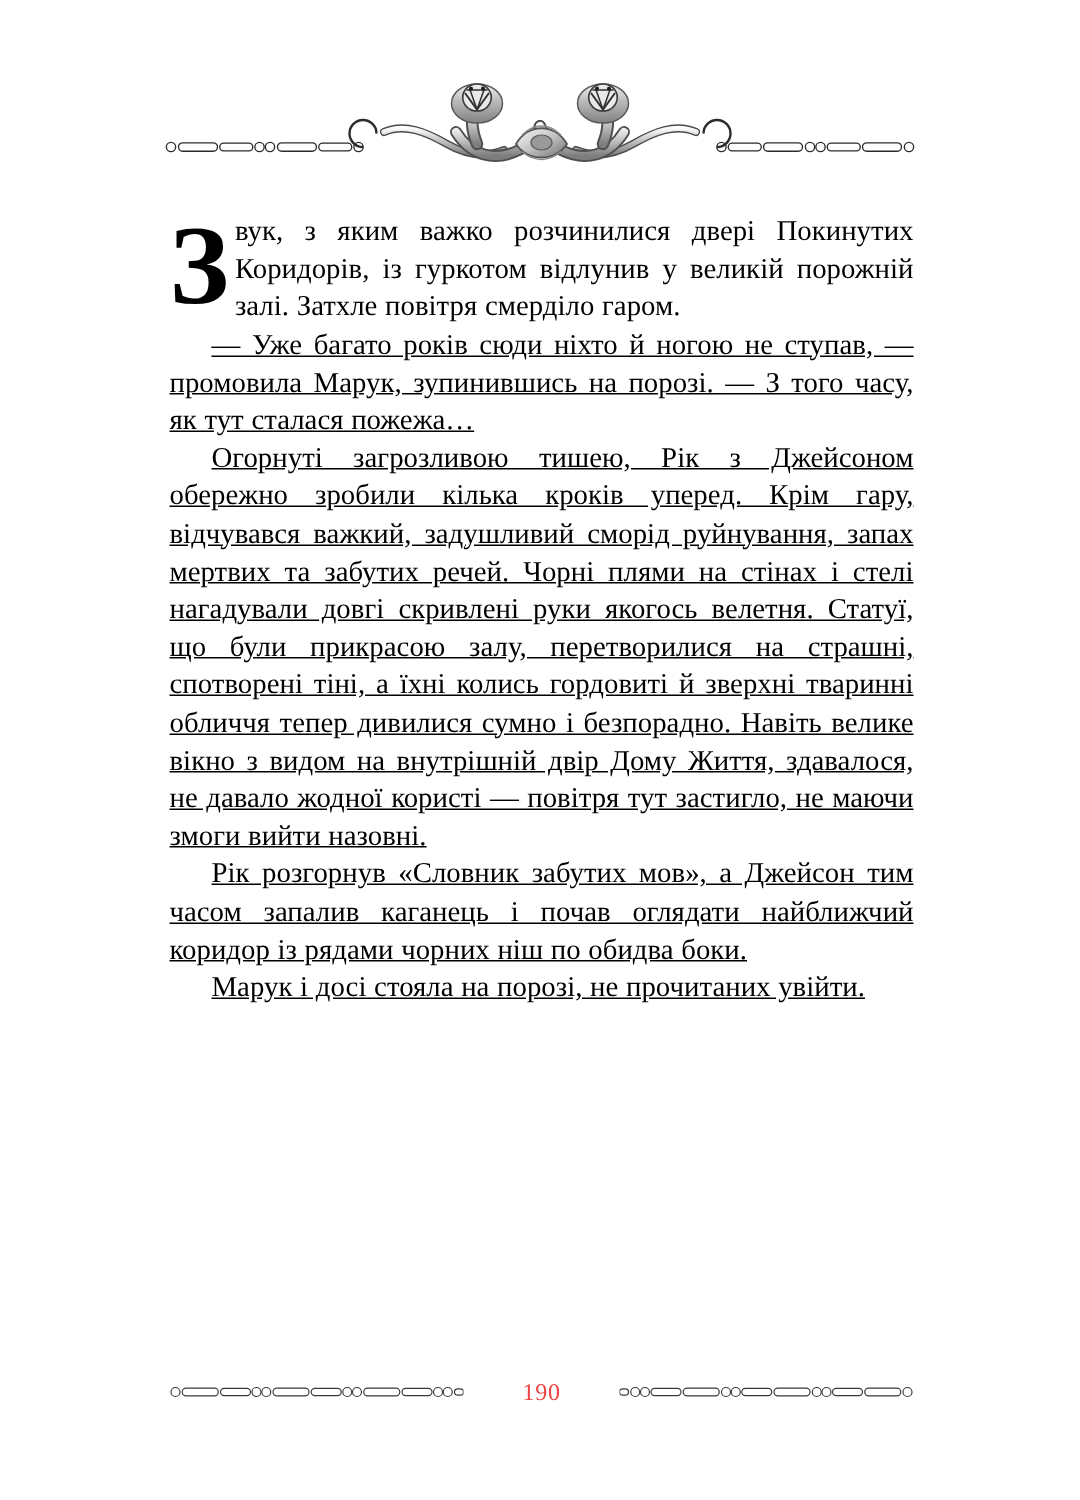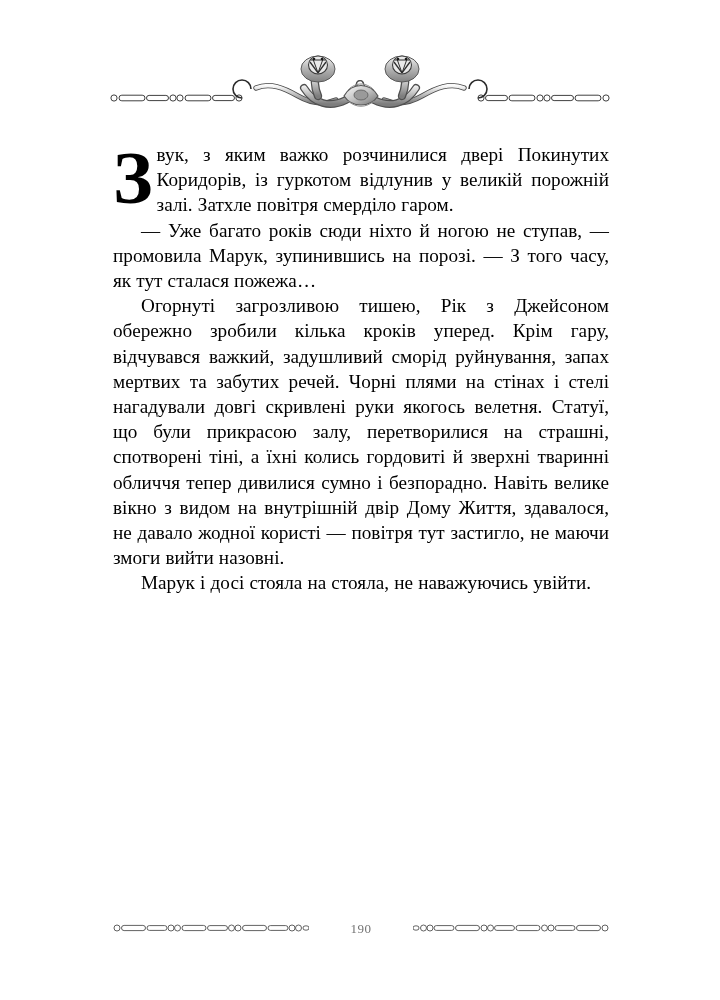--- a/index.html
+++ b/index.html
@@ -51,20 +51,21 @@
     line-height: 25.2px;
     text-align: justify;
     text-justify: inter-word;
     text-indent: 28px;
     hyphens: manual;
     letter-spacing: 0.02px;
     word-spacing: 0.3px;
   }
   .para + .para {
     margin-top: 0px;
+    text-decoration: underline;
   }
 
   
   .para.first {
     text-indent: 0;
   }
   .dropcap {
     float: left;
     font-family: "Liberation Serif", "DejaVu Serif", serif;
     font-weight: 700;
@@ -86,26 +87,26 @@
     justify-content: space-between;
   }
   .footer-chain {
     width: 196px;
     height: 18px;
     flex: 0 0 auto;
   }
   .footer-chain svg { display: block; width: 100%; height: 100%; }
 
   .page-number {
-    font-size: 13px;
+    font-size: 16px;
     line-height: 21px;
     letter-spacing: 0.5px;
     flex: 0 0 auto;
     padding: 0 16px;
-    color: #737373;
+    color: #ef4444;
   }
 </style>
 </head>
 <body style="background: rgb(255, 255, 255); color: rgb(0, 0, 0);">
 
 <div class="page">
 
   <div class="header-ornament">
     <svg viewBox="0 0 504 62" xmlns="http://www.w3.org/2000/svg" aria-hidden="true">
       <defs>
@@ -196,23 +197,24 @@
   </div>
 
   <div class="textblock">
 
     <p class="para first"><span class="dropcap">З</span><span>вук, з яким важко розчинилися двері Покинутих Коридорів, із гуркотом відлунив у великій порожній залі. Затхле повітря смерділо гаром.</span></p>
 
     <p class="para">— Уже багато років сюди ніхто й ногою не ступав, — промовила Марук, зупинившись на порозі. — З того часу, як тут сталася пожежа…</p>
 
     <p class="para">Огорнуті загрозливою тишею, Рік з Джейсоном обережно зробили кілька кроків уперед. Крім гару, відчувався важкий, задушливий сморід руйнування, запах мертвих та забутих речей. Чорні плями на стінах і стелі нагадували довгі скривлені руки якогось велетня. Статуї, що були прикрасою залу, перетворилися на страшні, спотворені тіні, а їхні колись гордовиті й зверхні тваринні обличчя тепер дивилися сумно і безпорадно. Навіть велике вікно з видом на внутрішній двір Дому Життя, здавалося, не давало жодної користі — повітря тут застигло, не маючи змоги вийти назовні.</p>
 
-
-
-    <p class="para">Марук і досі стояла на стояла, не наважуючись увійти.</p>
+    <p class="para">Рік розгорнув «Словник забутих мов», а Джейсон тим часом запалив каганець і почав оглядати найближчий коридор із рядами чорних ніш по обидва боки.</p>
+
+
+    <p class="para">Марук і досі стояла на порозі, не прочитаних увійти.</p>
 
   </div>
 
   <div class="footer">
 
     <div class="footer-chain">
       <svg viewBox="0 0 196 18" xmlns="http://www.w3.org/2000/svg" aria-hidden="true">
         <g stroke="#3a3a3a" stroke-width="0.8" fill="#ffffff">
           <circle cx="4" cy="9" r="3"></circle>
           <rect x="8.5" y="6.4" width="24" height="5.2" rx="2.6"></rect>

